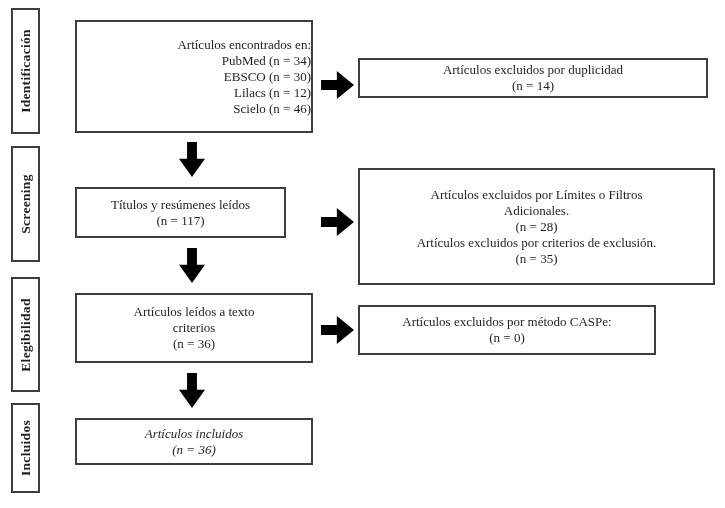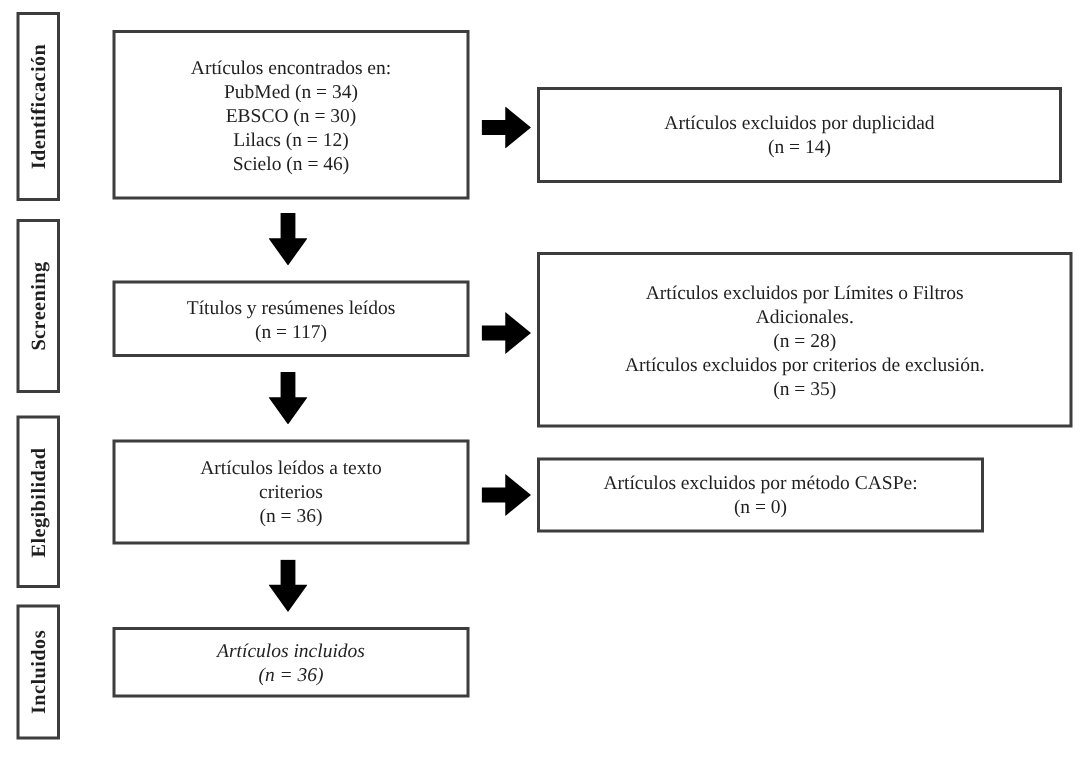--- a/index.html
+++ b/index.html
@@ -82,45 +82,45 @@
   <div class="stage-box" style="top:146px; height:116px;">
     <span class="stage-label">Screening</span>
   </div>
   <div class="stage-box" style="top:277px; height:115px;">
     <span class="stage-label">Elegibilidad</span>
   </div>
   <div class="stage-box" style="top:403px; height:90px;">
     <span class="stage-label">Incluidos</span>
   </div>
 
-  <div class="box" style="left:75px; top:20px; width:238px; height:113px;">
+  <div class="box" style="left:75px; top:20px; width:238px; height:113px;align-items:flex-end;">
     <div class="line">Artículos encontrados en:</div>
     <div class="line">PubMed (n = 34)</div>
     <div class="line">EBSCO (n = 30)</div>
     <div class="line">Lilacs (n = 12)</div>
     <div class="line">Scielo (n = 46)</div>
   </div>
 
-  <div class="box" style="left:75px; top:187px; width:238px; height:51px;">
+  <div class="box" style="left:75px; top:187px; width:211px; height:51px;">
     <div class="line">Títulos y resúmenes leídos</div>
     <div class="line">(n = 117)</div>
   </div>
 
   <div class="box" style="left:75px; top:293px; width:238px; height:70px;">
     <div class="line">Artículos leídos a texto</div>
     <div class="line">criterios</div>
     <div class="line">(n = 36)</div>
   </div>
 
   <div class="box" style="left:75px; top:418px; width:238px; height:47px;font-style:italic;">
     <div class="line">Artículos incluidos</div>
     <div class="line">(n = 36)</div>
   </div>
 
-  <div class="box" style="left:358px; top:58px; width:350px; height:64px;">
+  <div class="box" style="left:358px; top:58px; width:350px; height:40px;">
     <div class="line">Artículos excluidos por duplicidad</div>
     <div class="line">(n = 14)</div>
   </div>
 
   <div class="box" style="left:358px; top:168px; width:357px; height:117px;align-items:center;">
     <div class="line">Artículos excluidos por Límites o Filtros</div>
     <div class="line">Adicionales.</div>
     <div class="line">(n = 28)</div>
     <div class="line">Artículos excluidos por criterios de exclusión.</div>
     <div class="line">(n = 35)</div>

